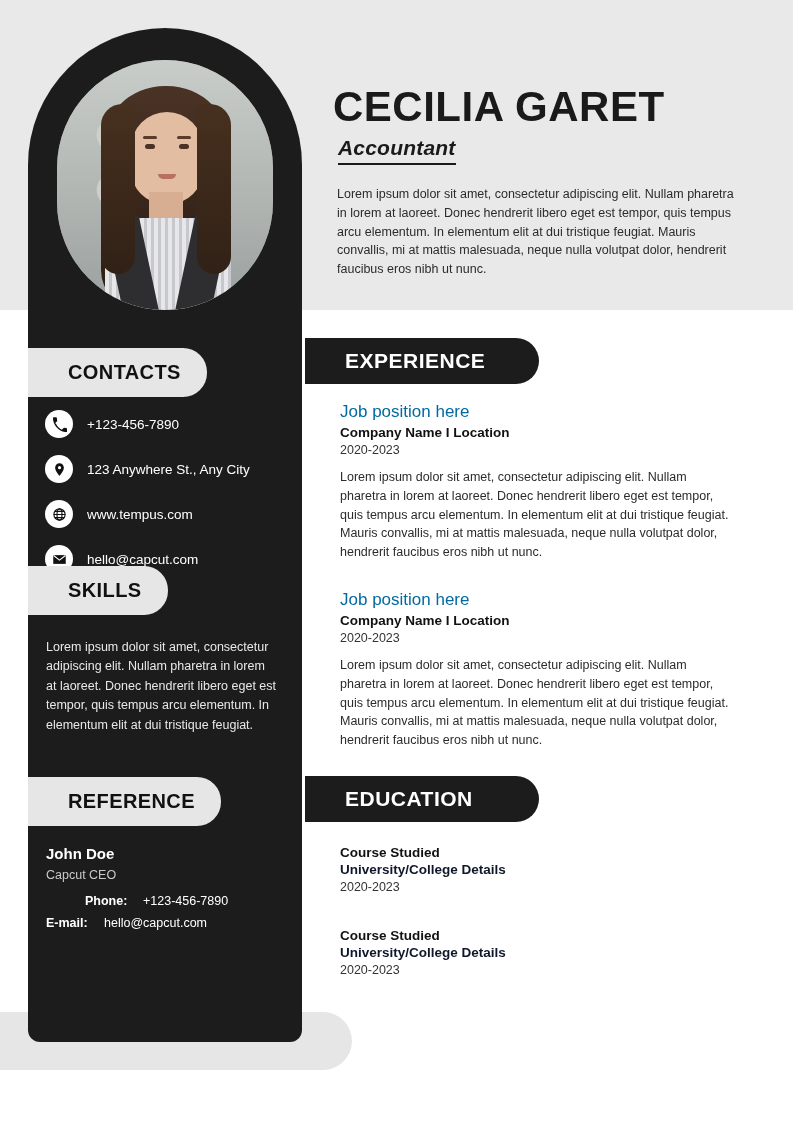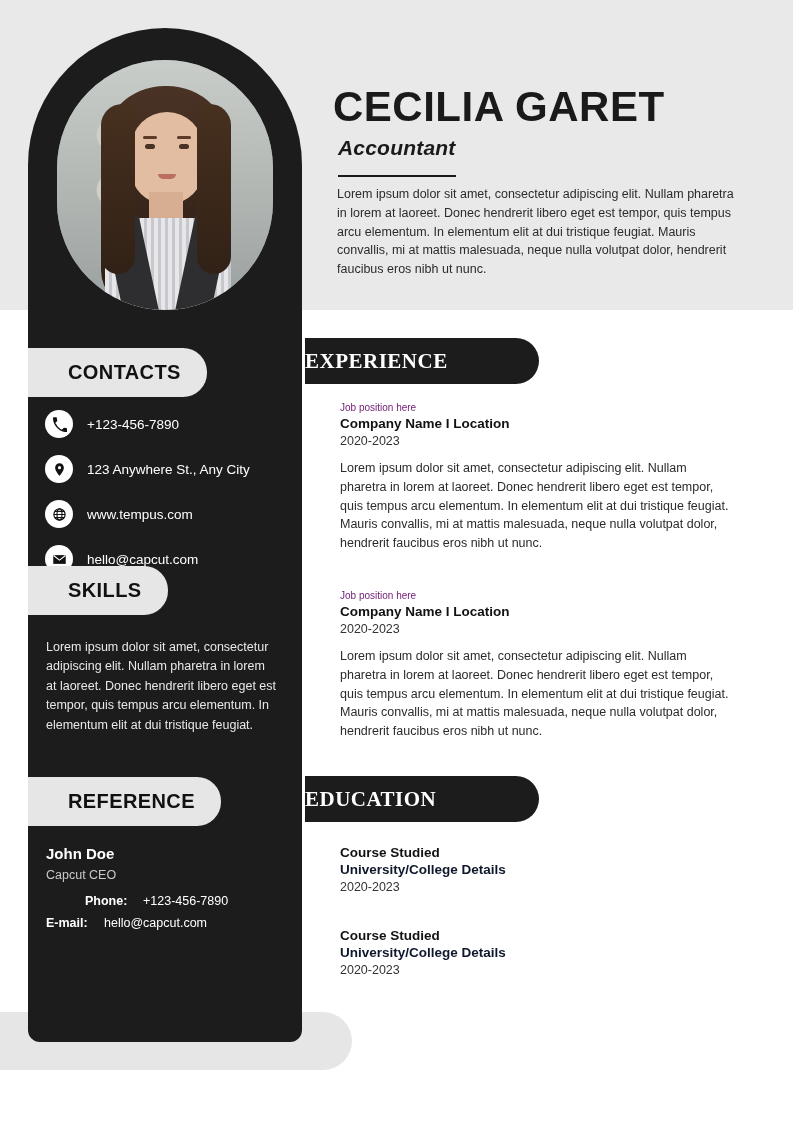--- a/index.html
+++ b/index.html
@@ -154,21 +154,21 @@
     font-weight: 800;
     letter-spacing: 0.5px;
     color: #1a1a1a;
     line-height: 1;
   }
   .role-wrap {
     position: absolute;
     left: 338px;
     top: 136px;
     border-bottom: 2px solid #1a1a1a;
-    padding-bottom: 15px;
+    padding-bottom: 3px;
   }
   .role {
     font-size: 21px;
     font-style: italic;
     font-weight: 600;
     color: #1a1a1a;
     letter-spacing: 0.2px;
   }
   .summary {
     position: absolute;
@@ -271,35 +271,35 @@
   .ref-line.email { top: 916px; align-items: center; }
 
   
   .pill-dark {
     position: absolute;
     background: #1c1c1c;
     height: 46px;
     border-radius: 0 24px 24px 0;
     display: flex;
     align-items: center;
+    padding-left: 40px;
     padding-right: 28px;
     box-sizing: border-box;
-    font-family: Liberation Serif, serif;
   }
   .pill-dark span {
     color: #ffffff;
     font-size: 21px;
     font-weight: 800;
     letter-spacing: 0.5px;
   }
 
   .entry { position: absolute; width: 392px; left: 340px; }
   .entry .job {
-    font-size: 10px;
-    color: #701a75;
+    font-size: 17px;
+    color: #0369a1;
     margin-bottom: 3px;
   }
   .entry .company {
     font-size: 13.5px;
     font-weight: 700;
     color: #111;
     margin-bottom: 3px;
   }
   .entry .years {
     font-size: 12.5px;

